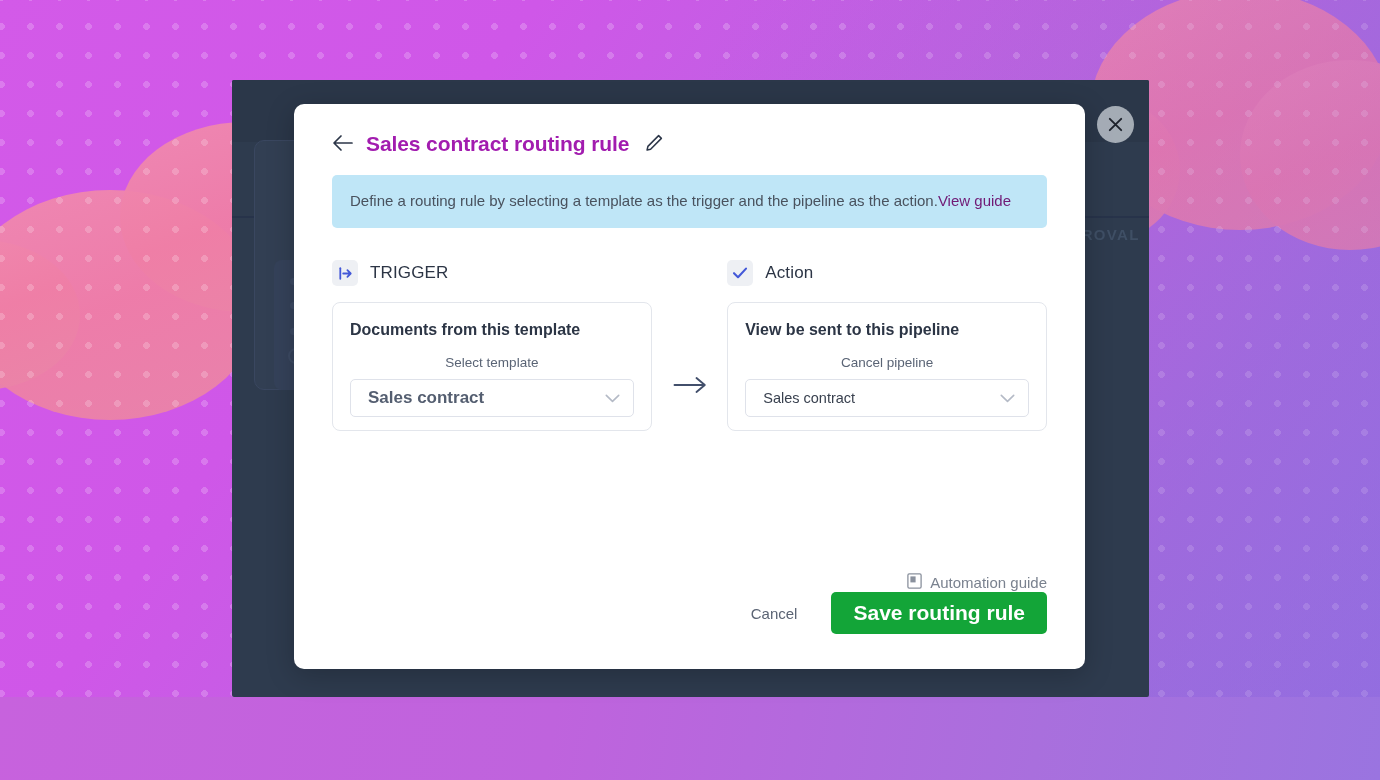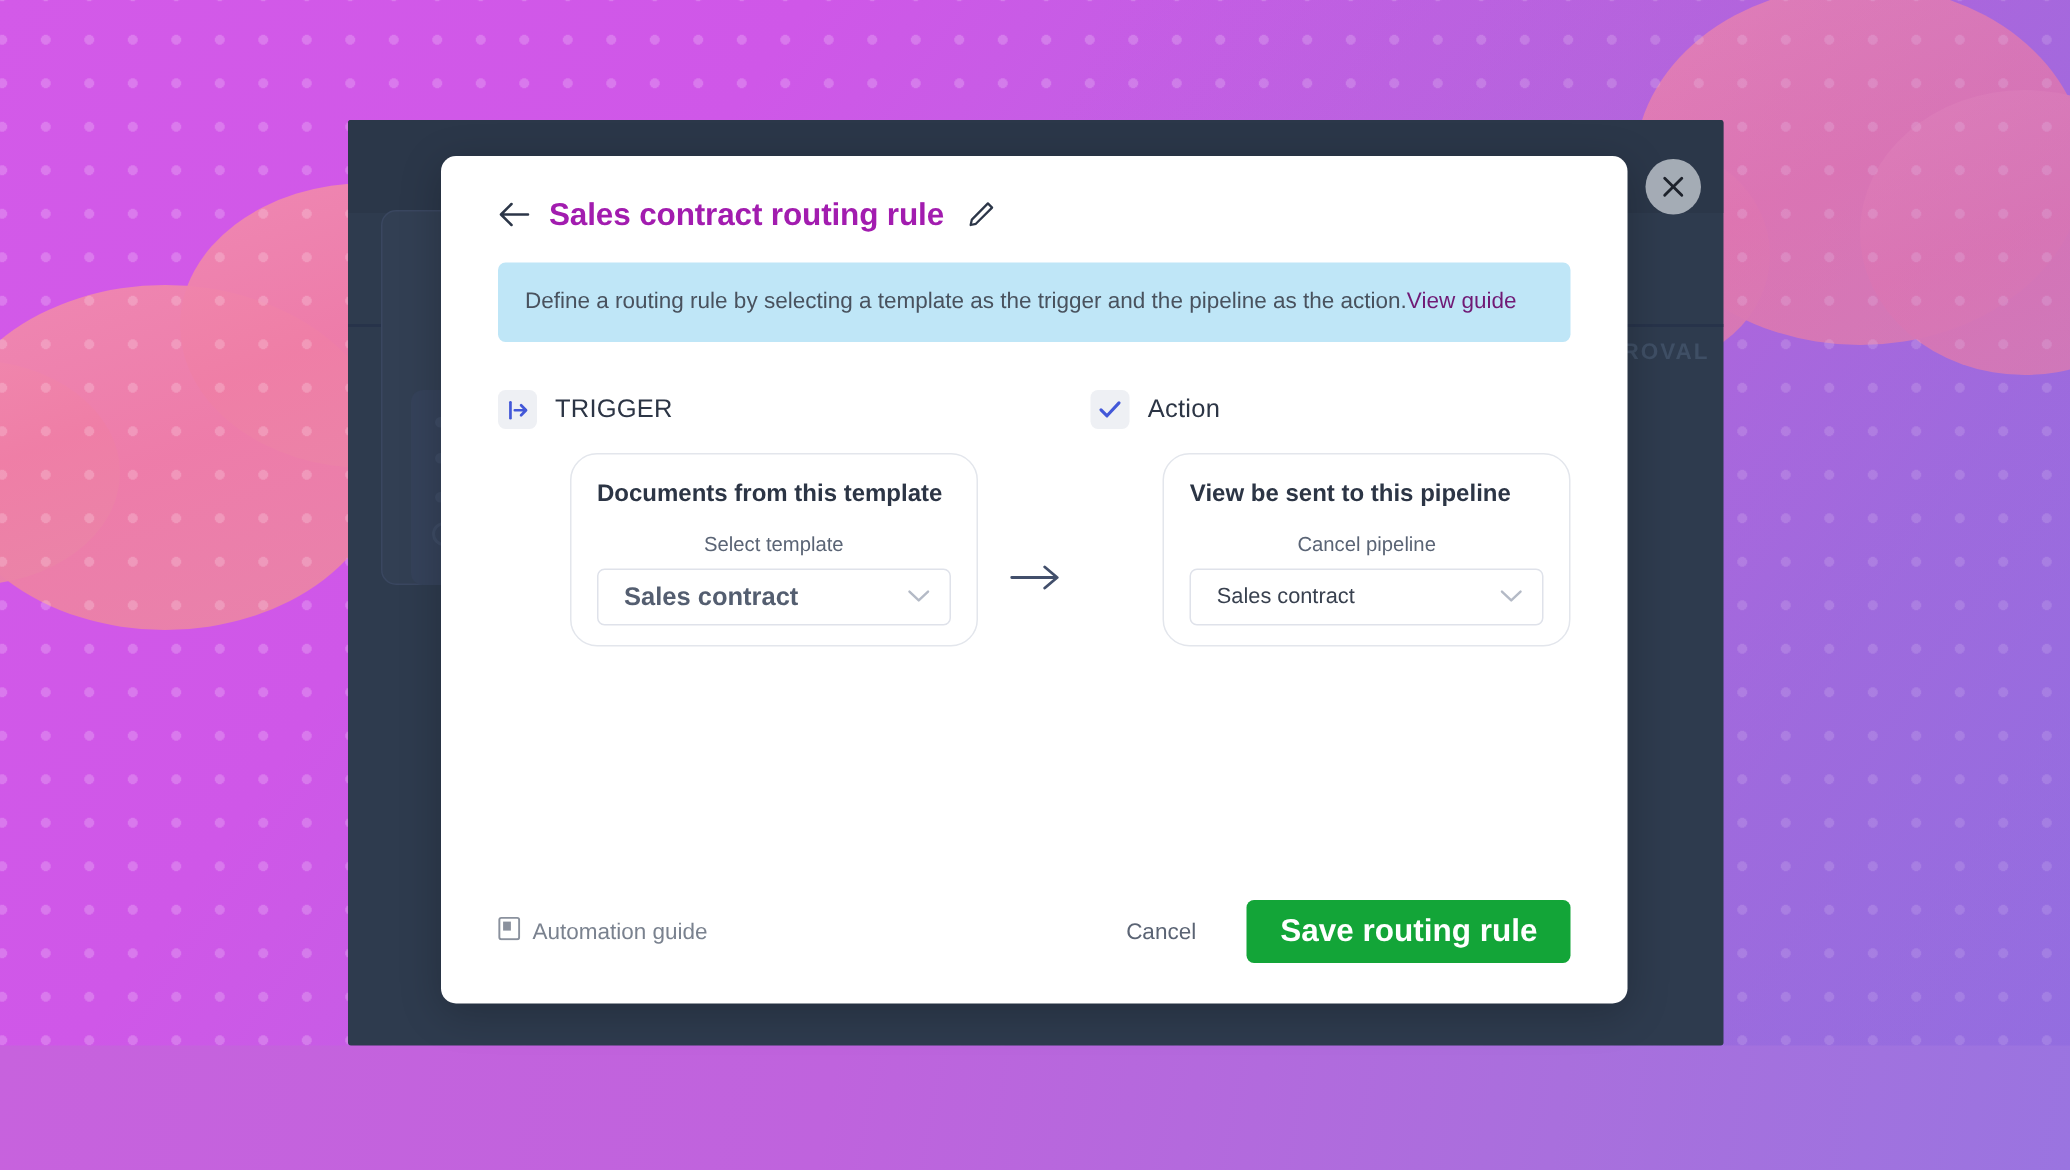--- a/index.html
+++ b/index.html
@@ -214,25 +214,24 @@
     justify-content: center;
     flex: 0 0 auto;
   }
   .flow-head-label {
     font-size: 17px;
     color: #2c3545;
     letter-spacing: 0.15px;
   }
   .flow-card {
     border: 1px solid #e3e6ec;
-    border-radius: 18px;
+    border-radius: 8px;
     padding: 18px 17px 4px 17px;
     min-height: 129px;
     background: #fff;
-    margin-left: 48px;
   }
   .flow-card-title {
     font-size: 16px;
     font-weight: 700;
     color: #2c3545;
     margin-bottom: 16px;
   }
   .flow-field-label {
     font-size: 13.5px;
     color: #5a6475;
@@ -269,22 +268,23 @@
     padding-top: 115px;
   }
 
   
   .modal-footer {
     position: absolute;
     left: 0; right: 0;
     bottom: 0;
     height: 96px;
     display: flex;
-    align-items: center;
+    align-items: flex-end;
     padding: 0 38px;
+    flex-direction: column;
   }
   .automation-guide {
     display: flex;
     align-items: center;
     gap: 8px;
     font-size: 15px;
     color: #7a828f;
     cursor: pointer;
     background: none;
     border: none;

